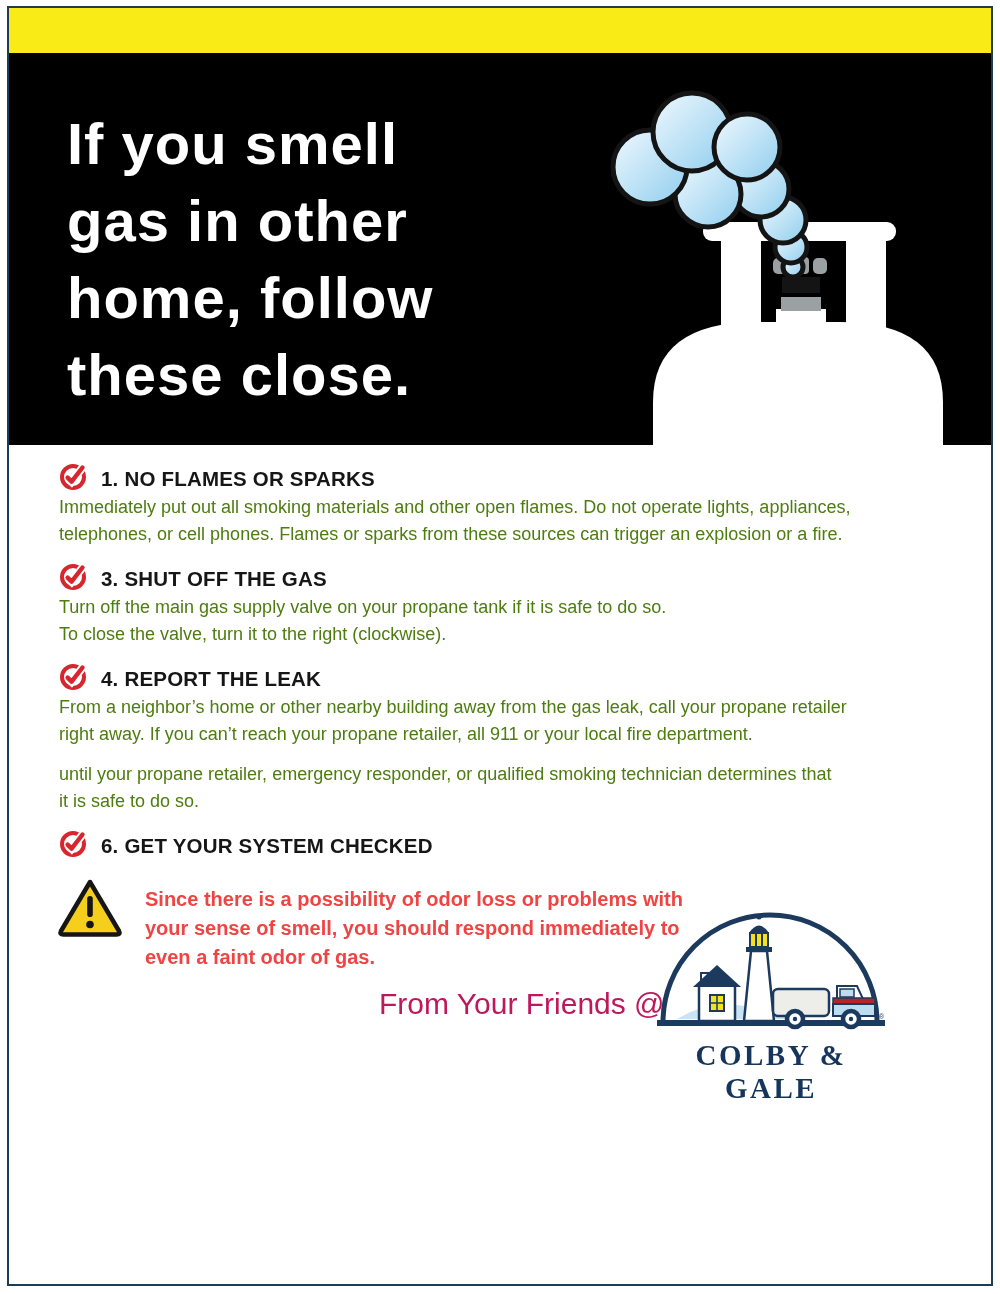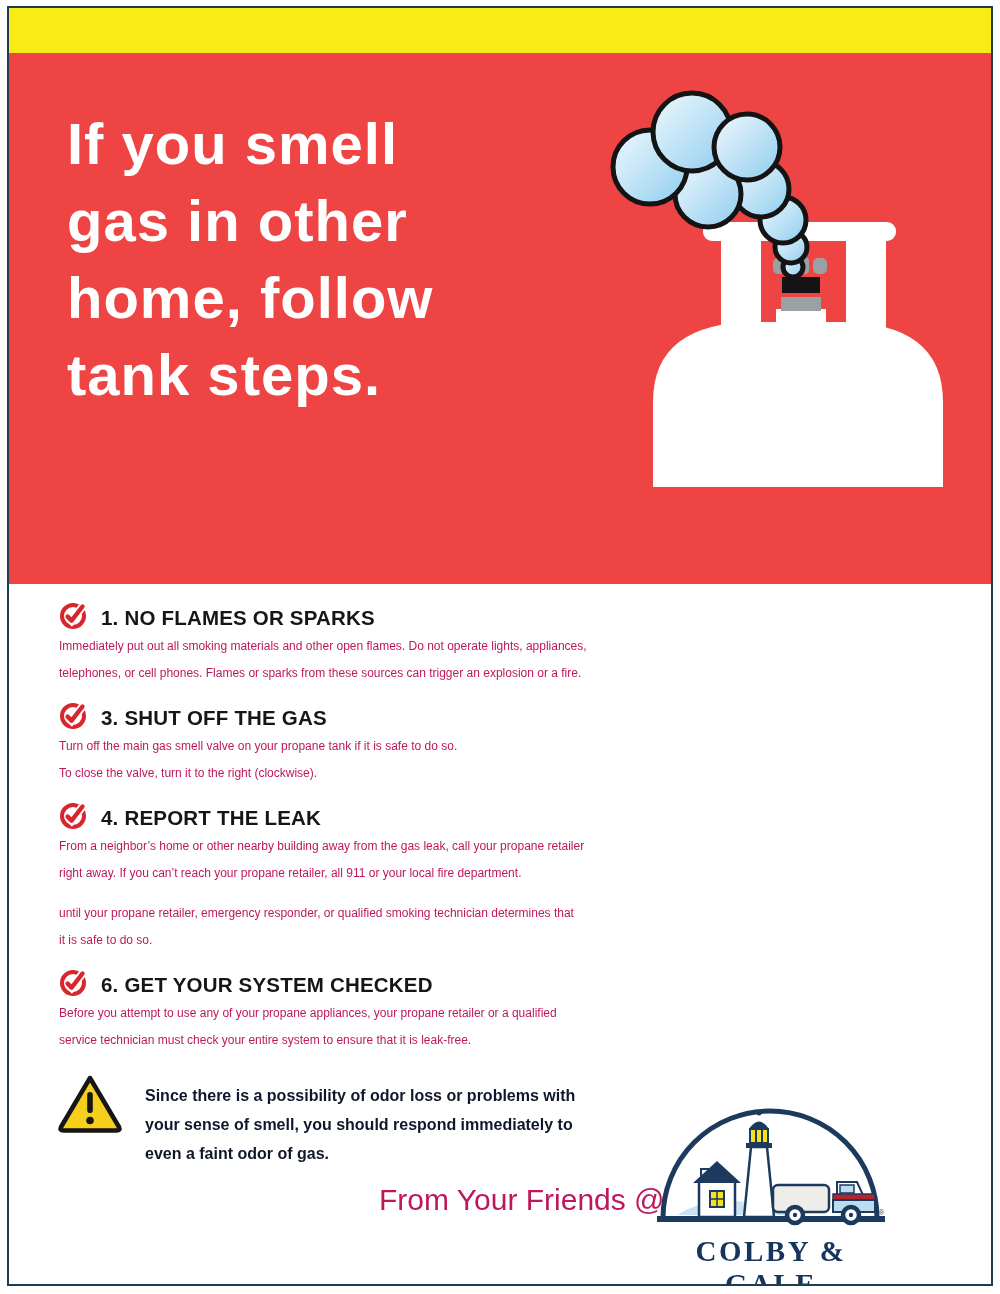--- a/index.html
+++ b/index.html
@@ -2,51 +2,51 @@
 <html><head>
 <meta charset="utf-8">
 <title>Flyer</title>
 <style>
   html,body{margin:0;padding:0;background:#ffffff;}
   .page{position:relative;width:1000px;height:1294px;background:#ffffff;
         font-family:"Liberation Sans",sans-serif;overflow:hidden;}
   .frame{position:absolute;left:7px;top:6px;right:7px;bottom:8px;
          border:2px solid #1E3D52;background:#ffffff;overflow:hidden;}
   .band-yellow{height:45px;background:#F8EB16;}
-  .band-red{position:relative;height:531px;background:#ef4444;overflow:hidden;}
+  .band-red{position:relative;height:392px;background:#000000;overflow:hidden;}
   .headline{position:absolute;left:58px;top:52px;color:#ffffff;
             font-size:58px;font-weight:700;line-height:77px;letter-spacing:1px;}
   .tank-svg{position:absolute;right:4px;top:34px;}
   .steps{margin-top:16px;padding:0 36px 0 50px;}
   .step{margin-bottom:13px;}
   .step-head{display:flex;align-items:flex-end;gap:12px;height:30px;margin-bottom:3px;}
   .step-title{font-size:20.5px;font-weight:700;color:#171616;letter-spacing:.2px;}
-  .step-body{font-size:12px;line-height:27px;color:#be185d;white-space:pre-line;}
+  .step-body{font-size:18px;line-height:27px;color:#4d7c0f;white-space:pre-line;}
   .bottom{position:relative;height:216px;}
   .warning{position:absolute;left:48px;top:6px;display:flex;gap:22px;align-items:flex-start;width:640px;}
-  .warning-text{font-size:16px;line-height:29px;font-weight:700;color:#0f172a;white-space:pre-line;padding-top:8px;}
+  .warning-text{font-size:20px;line-height:29px;font-weight:700;color:#ef4444;white-space:pre-line;padding-top:8px;}
   .tagline{position:absolute;left:370px;top:116px;font-size:30px;color:#be185d;}
   .logoblock{position:absolute;right:104px;top:36px;width:232px;text-align:center;}
   .logotext{margin-top:2px;font-family:"Liberation Serif",serif;font-weight:700;
             font-size:29px;letter-spacing:2.5px;color:#16355C;}
 </style>
 </head>
 <body>
 
 <div class="page">
   <div class="frame">
 
     <div class="band-yellow"></div>
 
     <div class="band-red">
       <div class="headline">
         <div>If you smell</div>
         <div>gas in other</div>
         <div>home, follow</div>
-        <div>tank steps.</div>
+        <div>these close.</div>
       </div>
 
       <svg class="tank-svg" width="392" height="400" viewBox="0 0 392 400">
         <defs>
           <linearGradient id="gcloud" x1="0" y1="0" x2="1" y2="1">
             <stop offset="0" stop-color="#F0F9FE"></stop>
             <stop offset="1" stop-color="#8FCDEE"></stop>
           </linearGradient>
         </defs>
 
@@ -94,21 +94,21 @@
 
       <div class="step">
         <div class="step-head">
           <svg width="30" height="30" viewBox="0 0 30 30">
             <circle cx="14" cy="16" r="11" fill="#fff" stroke="#D7262D" stroke-width="4"></circle>
             <path d="M8.6 16.6 L12.6 20.6 L23.5 6.5" stroke="#fff" stroke-width="8" fill="none"></path>
             <path d="M8.6 16.6 L12.6 20.6 L23.5 6.5" stroke="#D7262D" stroke-width="4.4" fill="none" stroke-linecap="round" stroke-linejoin="round"></path>
           </svg>
           <span class="step-title">3. SHUT OFF THE GAS</span>
         </div>
-        <div class="step-body">Turn off the main gas smell valve on your propane tank if it is safe to do so.
+        <div class="step-body">Turn off the main gas supply valve on your propane tank if it is safe to do so.
 To close the valve, turn it to the right (clockwise).</div>
       </div>
 
       <div class="step">
         <div class="step-head">
           <svg width="30" height="30" viewBox="0 0 30 30">
             <circle cx="14" cy="16" r="11" fill="#fff" stroke="#D7262D" stroke-width="4"></circle>
             <path d="M8.6 16.6 L12.6 20.6 L23.5 6.5" stroke="#fff" stroke-width="8" fill="none"></path>
             <path d="M8.6 16.6 L12.6 20.6 L23.5 6.5" stroke="#D7262D" stroke-width="4.4" fill="none" stroke-linecap="round" stroke-linejoin="round"></path>
           </svg>
@@ -125,22 +125,20 @@
 
       <div class="step">
         <div class="step-head">
           <svg width="30" height="30" viewBox="0 0 30 30">
             <circle cx="14" cy="16" r="11" fill="#fff" stroke="#D7262D" stroke-width="4"></circle>
             <path d="M8.6 16.6 L12.6 20.6 L23.5 6.5" stroke="#fff" stroke-width="8" fill="none"></path>
             <path d="M8.6 16.6 L12.6 20.6 L23.5 6.5" stroke="#D7262D" stroke-width="4.4" fill="none" stroke-linecap="round" stroke-linejoin="round"></path>
           </svg>
           <span class="step-title">6. GET YOUR SYSTEM CHECKED</span>
         </div>
-        <div class="step-body">Before you attempt to use any of your propane appliances, your propane retailer or a qualified
-service technician must check your entire system to ensure that it is leak-free.</div>
       </div>
 
     </div>
 
     <div class="bottom">
 
       <div class="warning">
         <svg width="66" height="62" viewBox="0 0 66 62">
           <path d="M33 5 L62 54 Q63.8 57.5 59.5 57.5 L6.5 57.5 Q2.2 57.5 4 54 Z" fill="#F5CF1B" stroke="#161616" stroke-width="4.5" stroke-linejoin="round"></path>
           <rect x="30.2" y="19" width="5.6" height="21" rx="2.8" fill="#161616"></rect>

